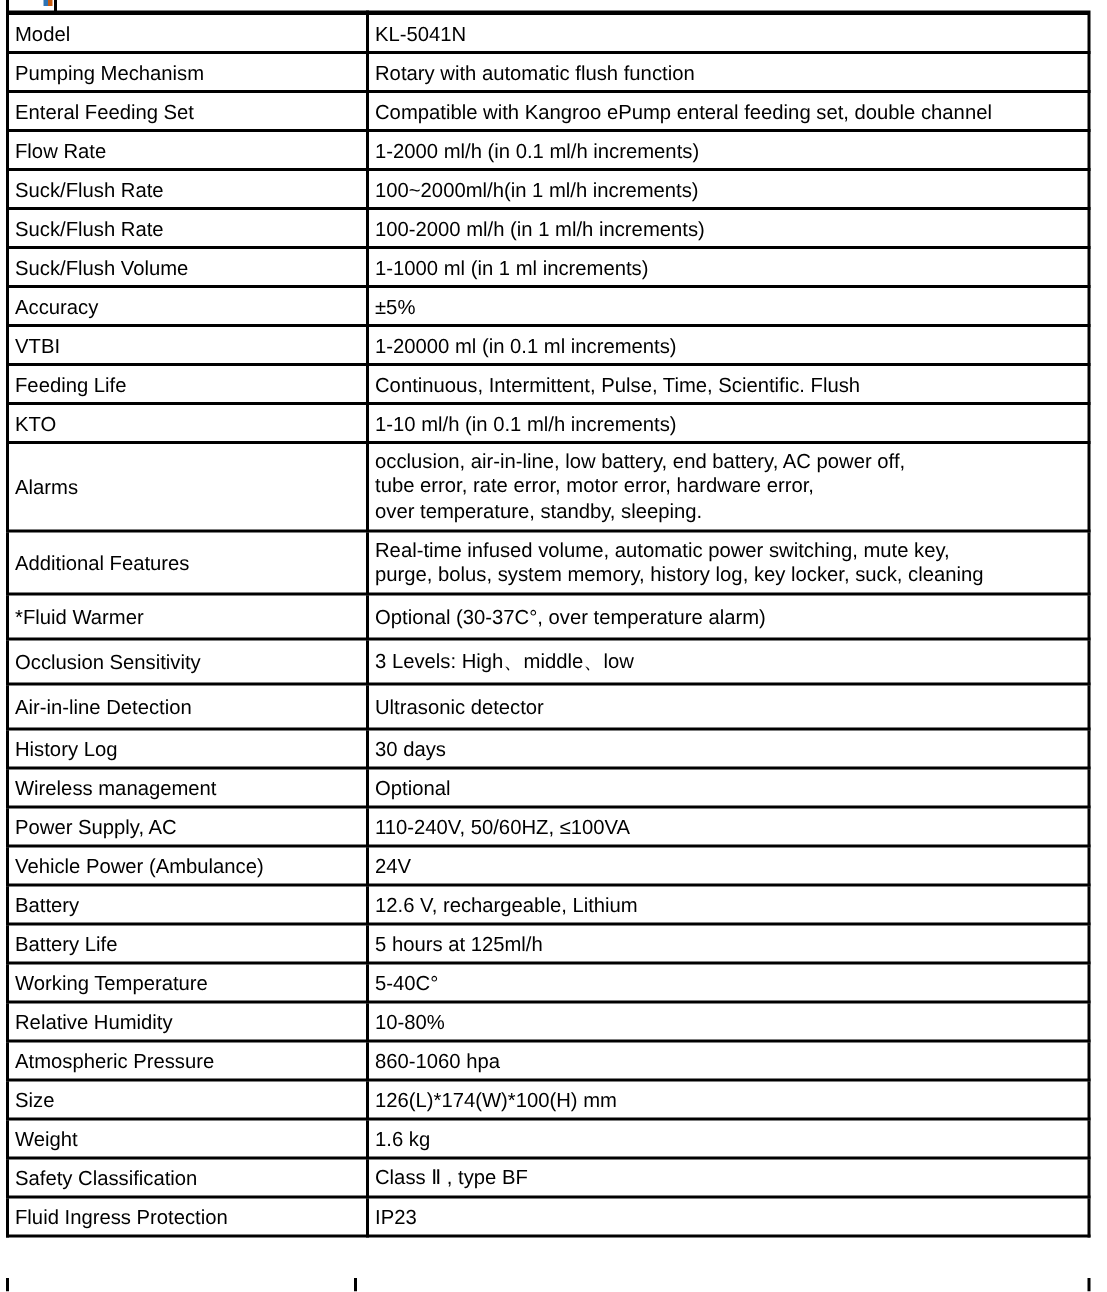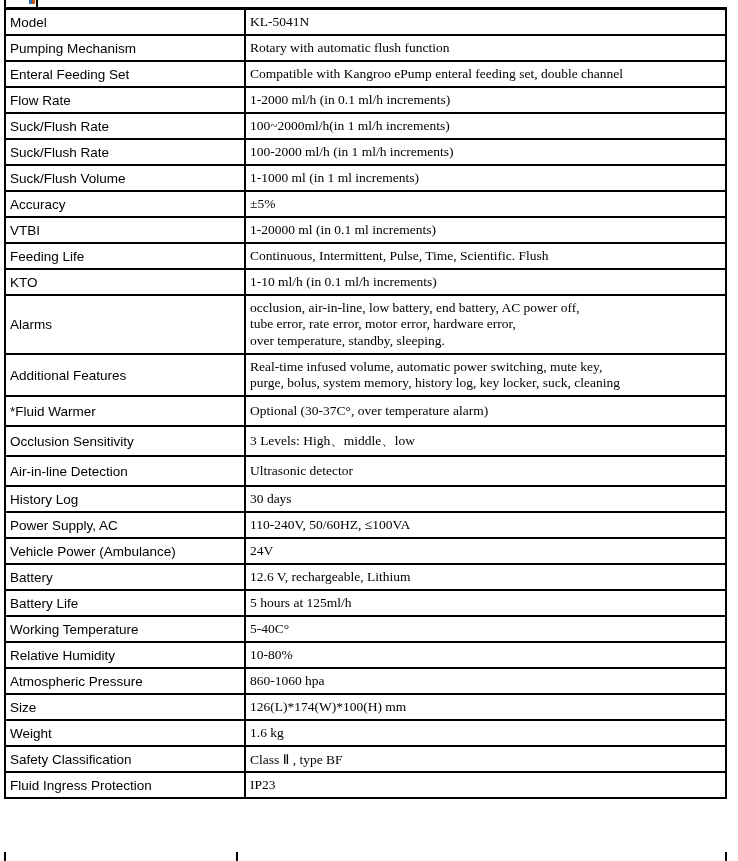--- a/index.html
+++ b/index.html
@@ -30,21 +30,21 @@
     border: 2px solid #000;
     font-size: 13.5px;
     color: #000;
     vertical-align: middle;
     padding: 1px 4px 1px 4px;
     letter-spacing: 0px;
     overflow: hidden;
     white-space: nowrap;
   }
   td.col-label { width: 230px; }
-  td.col-value { padding-left: 6px; font-family: Liberation Serif, serif; }
+  td.col-value { padding-left: 6px; }
   tr.r-s  td { height: 22px; }   
   tr.r-m  td { height: 26px; }
   tr.r-2  td { height: 38px; }
   tr.r-3  td { height: 55px; }
   .vline { line-height: 16.5px; white-space: nowrap; }
 
   
   .bottom-stub { position: absolute; width: 2px; background: #000; }
   .stub-left  { left: 4px;  top: 852px; height: 9px; }
   .stub-mid   { left: 236px; top: 852px; height: 9px; }
@@ -131,20 +131,24 @@
         </tr>
         <tr class="r-m">
           <td class="col-label">Air-in-line Detection</td>
           <td class="col-value">Ultrasonic detector</td>
         </tr>
         <tr class="r-s">
           <td class="col-label">History Log</td>
           <td class="col-value">30 days</td>
         </tr>
         <tr class="r-s">
+          <td class="col-label">Wireless management</td>
+          <td class="col-value">Optional</td>
+        </tr>
+        <tr class="r-s">
           <td class="col-label">Power Supply, AC</td>
           <td class="col-value">110-240V, 50/60HZ, ≤100VA</td>
         </tr>
         <tr class="r-s">
           <td class="col-label">Vehicle Power (Ambulance)</td>
           <td class="col-value">24V</td>
         </tr>
         <tr class="r-s">
           <td class="col-label">Battery</td>
           <td class="col-value">12.6 V, rechargeable, Lithium</td>

